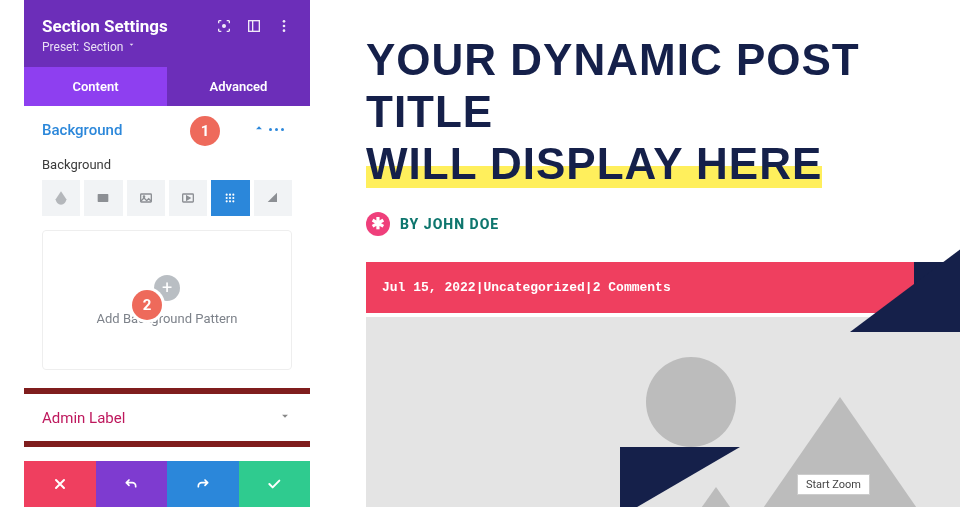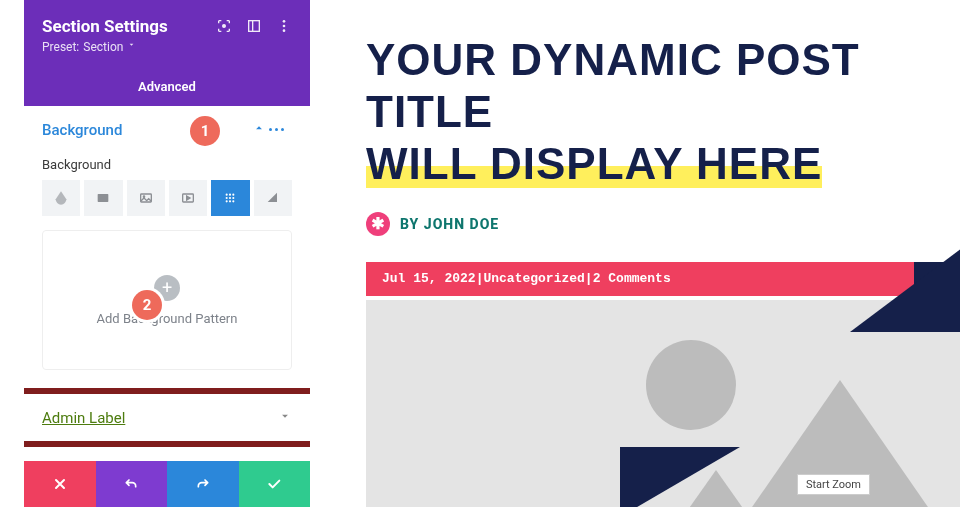--- a/index.html
+++ b/index.html
@@ -38,21 +38,21 @@
   .bg-type-row { display: flex; gap: 0; margin-bottom: 14px; }
   .bg-type { flex: 1; height: 36px; background: #f1f3f5; display: flex; align-items: center; justify-content: center; cursor: pointer; color:#8c8f94;}
   .bg-type + .bg-type { margin-left: 4px; }
   .bg-type.sel { background: #2b87da; color:#fff; }
   .bg-type svg { width: 16px; height: 16px; }
   
   .pattern-box { border: 1px solid #eee; border-radius: 4px; height: 140px; display: flex; flex-direction: column; align-items: center; justify-content: center; gap: 10px; cursor: pointer; }
   .plus-btn { width: 26px; height: 26px; border-radius: 50%; background: #b9bec3; color: #fff; display:flex;align-items:center;justify-content:center; font-size:18px; line-height:1;}
   .pattern-box .lbl { font-size: 13px; color: #7d828a; }
   
-  .admin-section .section-head .title { color:#4d7c0f;text-decoration:underline; }
+  .admin-section .section-head .title { color:#be185d; }
   
   .help-row { text-align:center; padding: 14px 0; font-size: 13px; color:#3a3a3a; display:flex;align-items:center;justify-content:center; gap:6px; cursor:pointer;}
   .help-row .q { width:14px;height:14px;border-radius:50%;background:#2b87da;color:#fff;font-size:10px;display:flex;align-items:center;justify-content:center;font-weight:700;}
   
   .footer { display:flex; height:46px; }
   .footer .btn { flex:1; display:flex;align-items:center;justify-content:center; color:#fff; cursor:pointer; font-size:16px;}
   .btn.cancel { background:#ef3f5f; }
   .btn.undo   { background:#7e3bd0; }
   .btn.redo   { background:#2b87da; }
   .btn.save   { background:#2fcb8f; }
@@ -63,21 +63,21 @@
   
   
   .preview { flex:1; height:100%; position:relative; overflow:hidden; background:#fff; padding: 34px 0 0 56px; }
   .post-title { font-family: "Arial Black", Impact, sans-serif; font-size:44px; font-weight:900; color:#15204a; letter-spacing:1px; line-height:1.18; }
   .post-title .hl { background: linear-gradient(to top, #ffef5c 45%, transparent 45%); }
   
   .byline { margin-top:22px; display:flex; align-items:center; gap:10px; }
   .star { width:24px;height:24px;border-radius:50%;background:#ef3f7b;color:#fff;display:flex;align-items:center;justify-content:center;font-size:16px;font-weight:700;}
   .byline .txt { font-size:14px; font-weight:800; letter-spacing:1px; color:#0f766e; }
   
-  .meta-bar { margin-top:26px; height:34px; background:#ef3f5f; color:#fff; display:flex; align-items:center; padding:0 16px; font-size:13px; font-family: "Courier New", monospace; font-weight:600; position:relative;}
+  .meta-bar { margin-top:26px; height:51px; background:#ef3f5f; color:#fff; display:flex; align-items:center; padding:0 16px; font-size:13px; font-family: "Courier New", monospace; font-weight:600; position:relative;}
   .meta-bar .arrow { position:absolute; right:0; top:0; width:46px; height:40px; background:#15204a; display:flex;align-items:center;justify-content:center;}
   .meta-bar .arrow svg{width:16px;height:16px;stroke:#fff;stroke-width:2;fill:none;}
   
   .img-area { margin-top:4px; height:300px; background:#e4e4e4; position:relative; overflow:hidden;}
   .mountain { position:absolute; bottom:-40px; width:0;height:0; }
   .m1 { left:230px; border-left:120px solid transparent; border-right:120px solid transparent; border-bottom:170px solid #bcbcbc; }
   .m2 { right:-60px; border-left:180px solid transparent; border-right:180px solid transparent; border-bottom:260px solid #bcbcbc; }
   .sun { position:absolute; width:90px;height:90px;border-radius:50%;background:#bcbcbc; left:280px; top:40px;}
   
   .navy-tri { position:absolute; right:-10px; top:242px; width:0;height:0; border-left:120px solid transparent; border-bottom:90px solid #15204a; }
@@ -118,20 +118,21 @@
         <svg viewBox="0 0 24 24" fill="currentColor">
             <circle cx="12" cy="5" r="2"></circle>
             <circle cx="12" cy="12" r="2"></circle>
             <circle cx="12" cy="19" r="2"></circle>
           </svg>
       </span>
     </div>
   </div>
 
   <div class="tabs">
+    <div class="tab active">Content</div>
     <div class="tab">Advanced</div>
   </div>
 
   <div class="panel-body">
 
     <div class="section">
       <div class="section-head open">
         <span class="title">Background</span>
         <span class="chev"><svg viewBox="0 0 24 24" fill="currentColor">
               <path d="M7 14l5-5 5 5z"></path>

